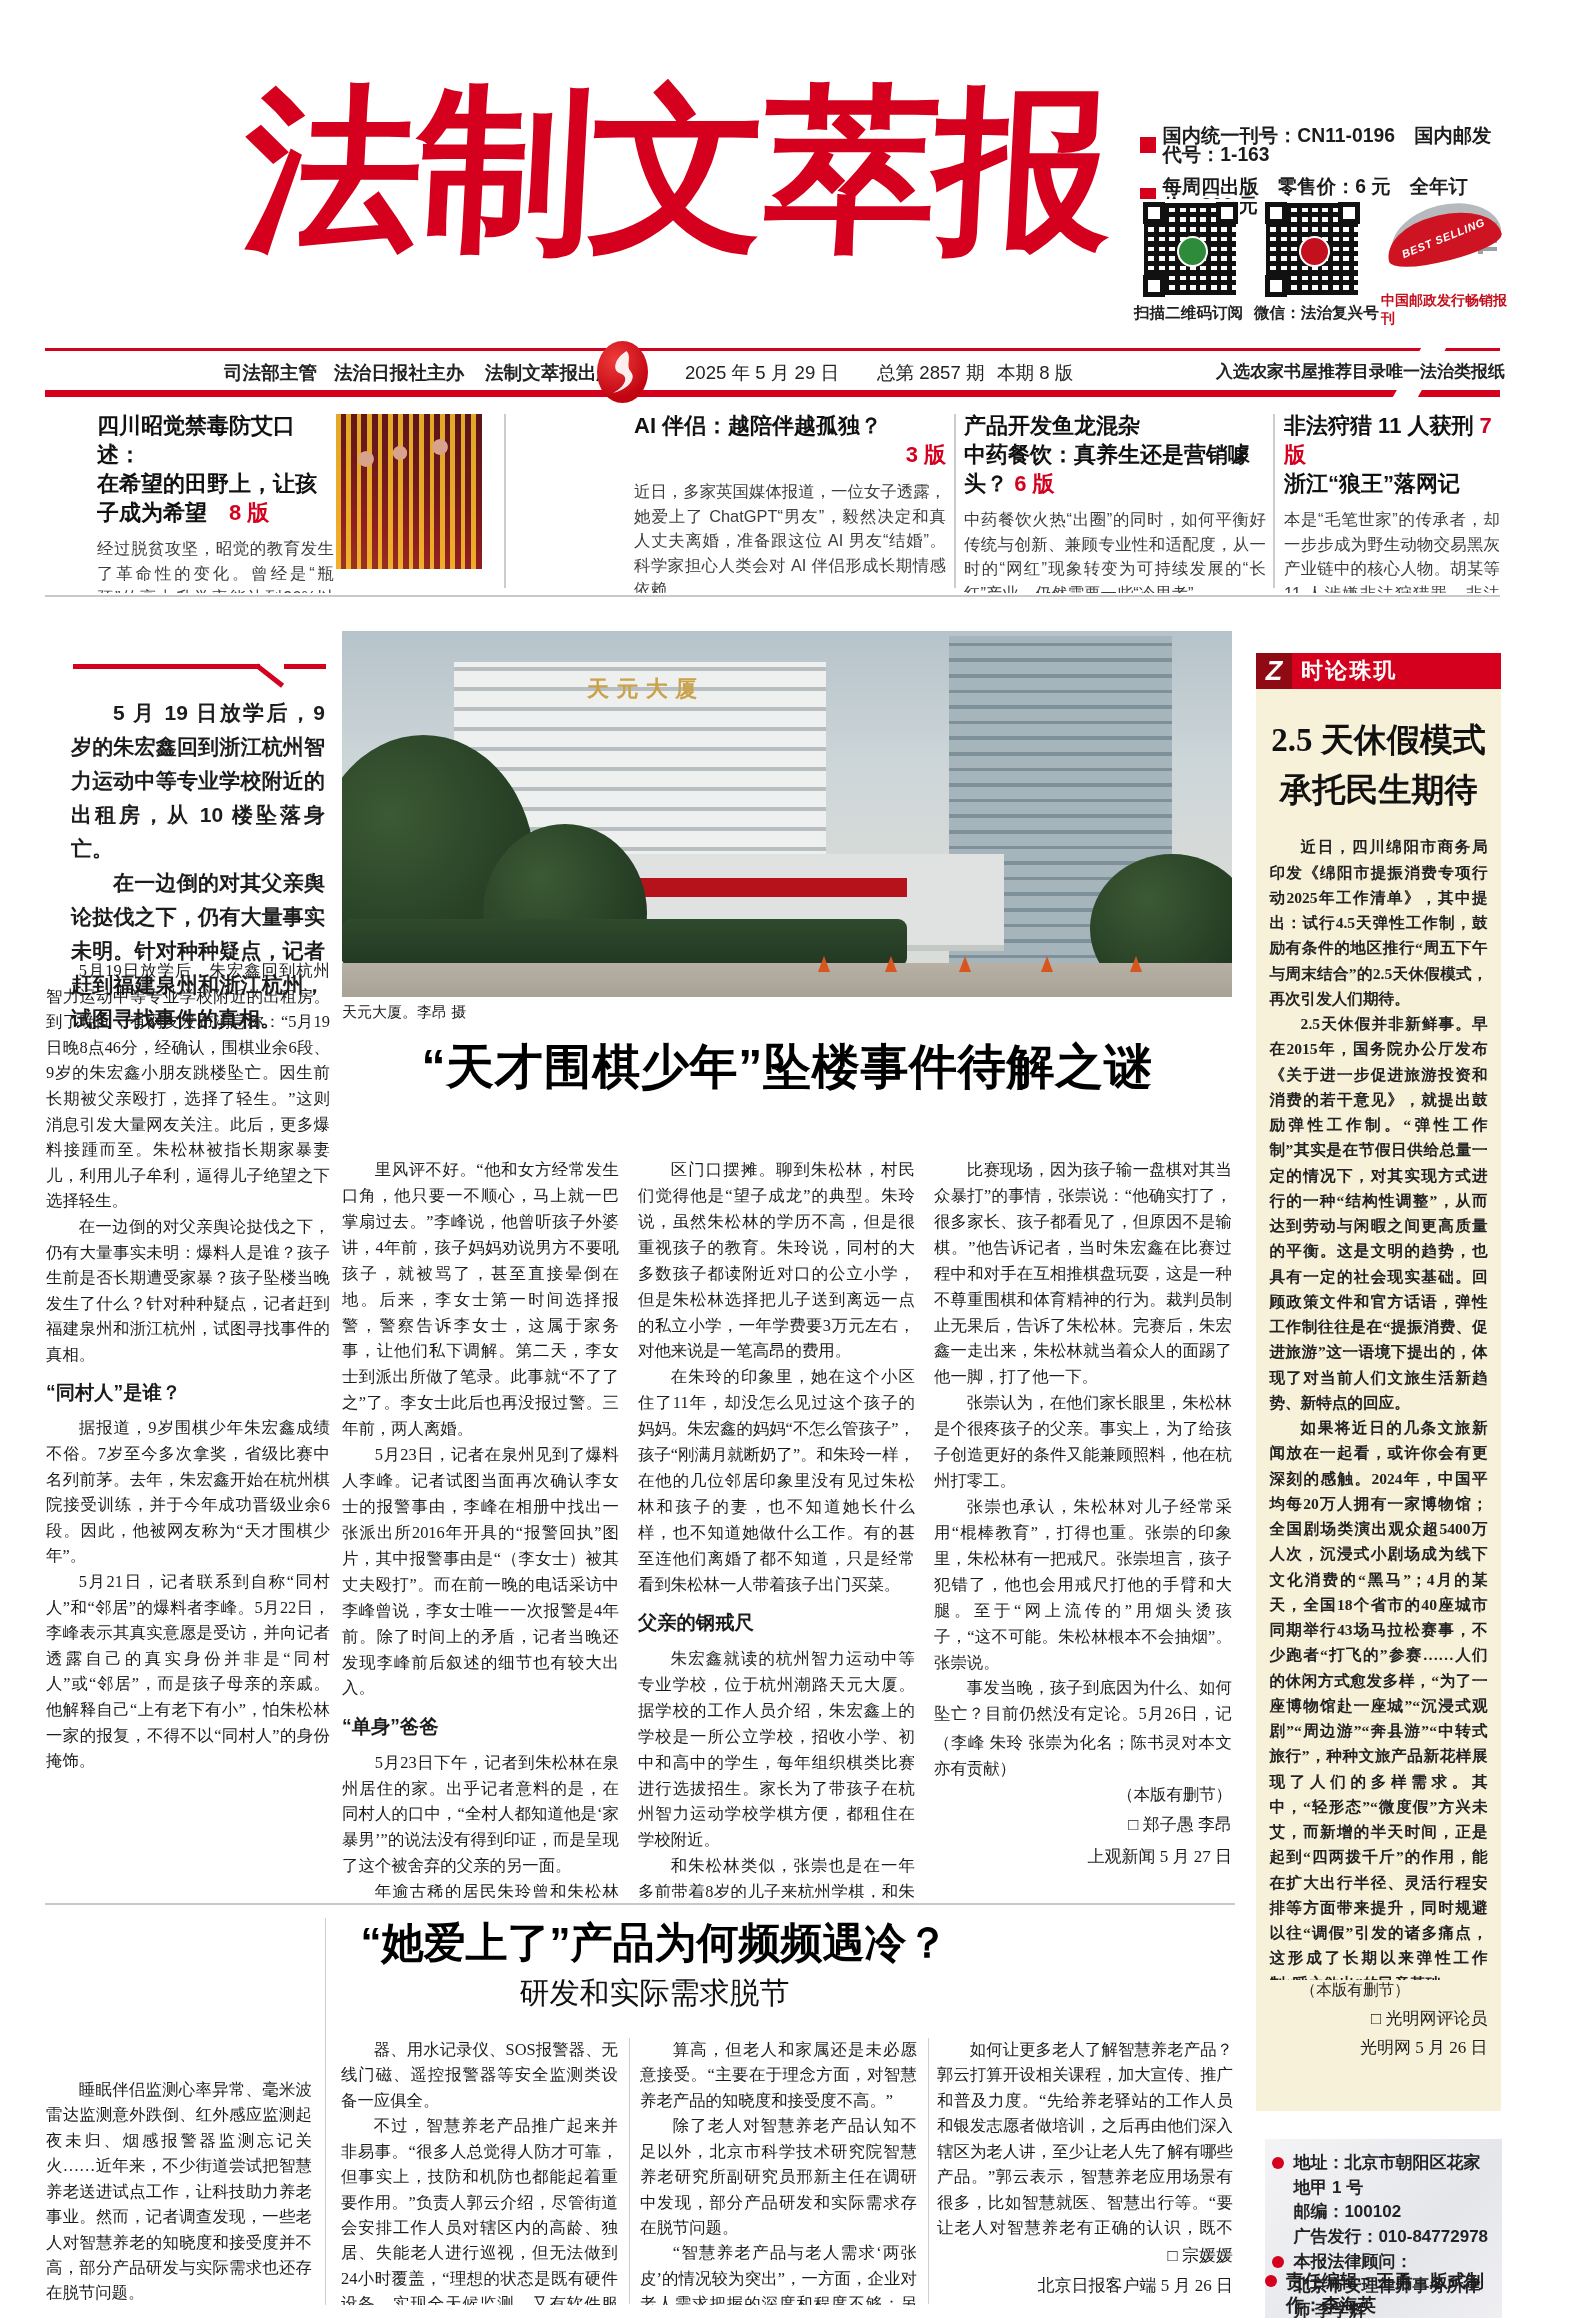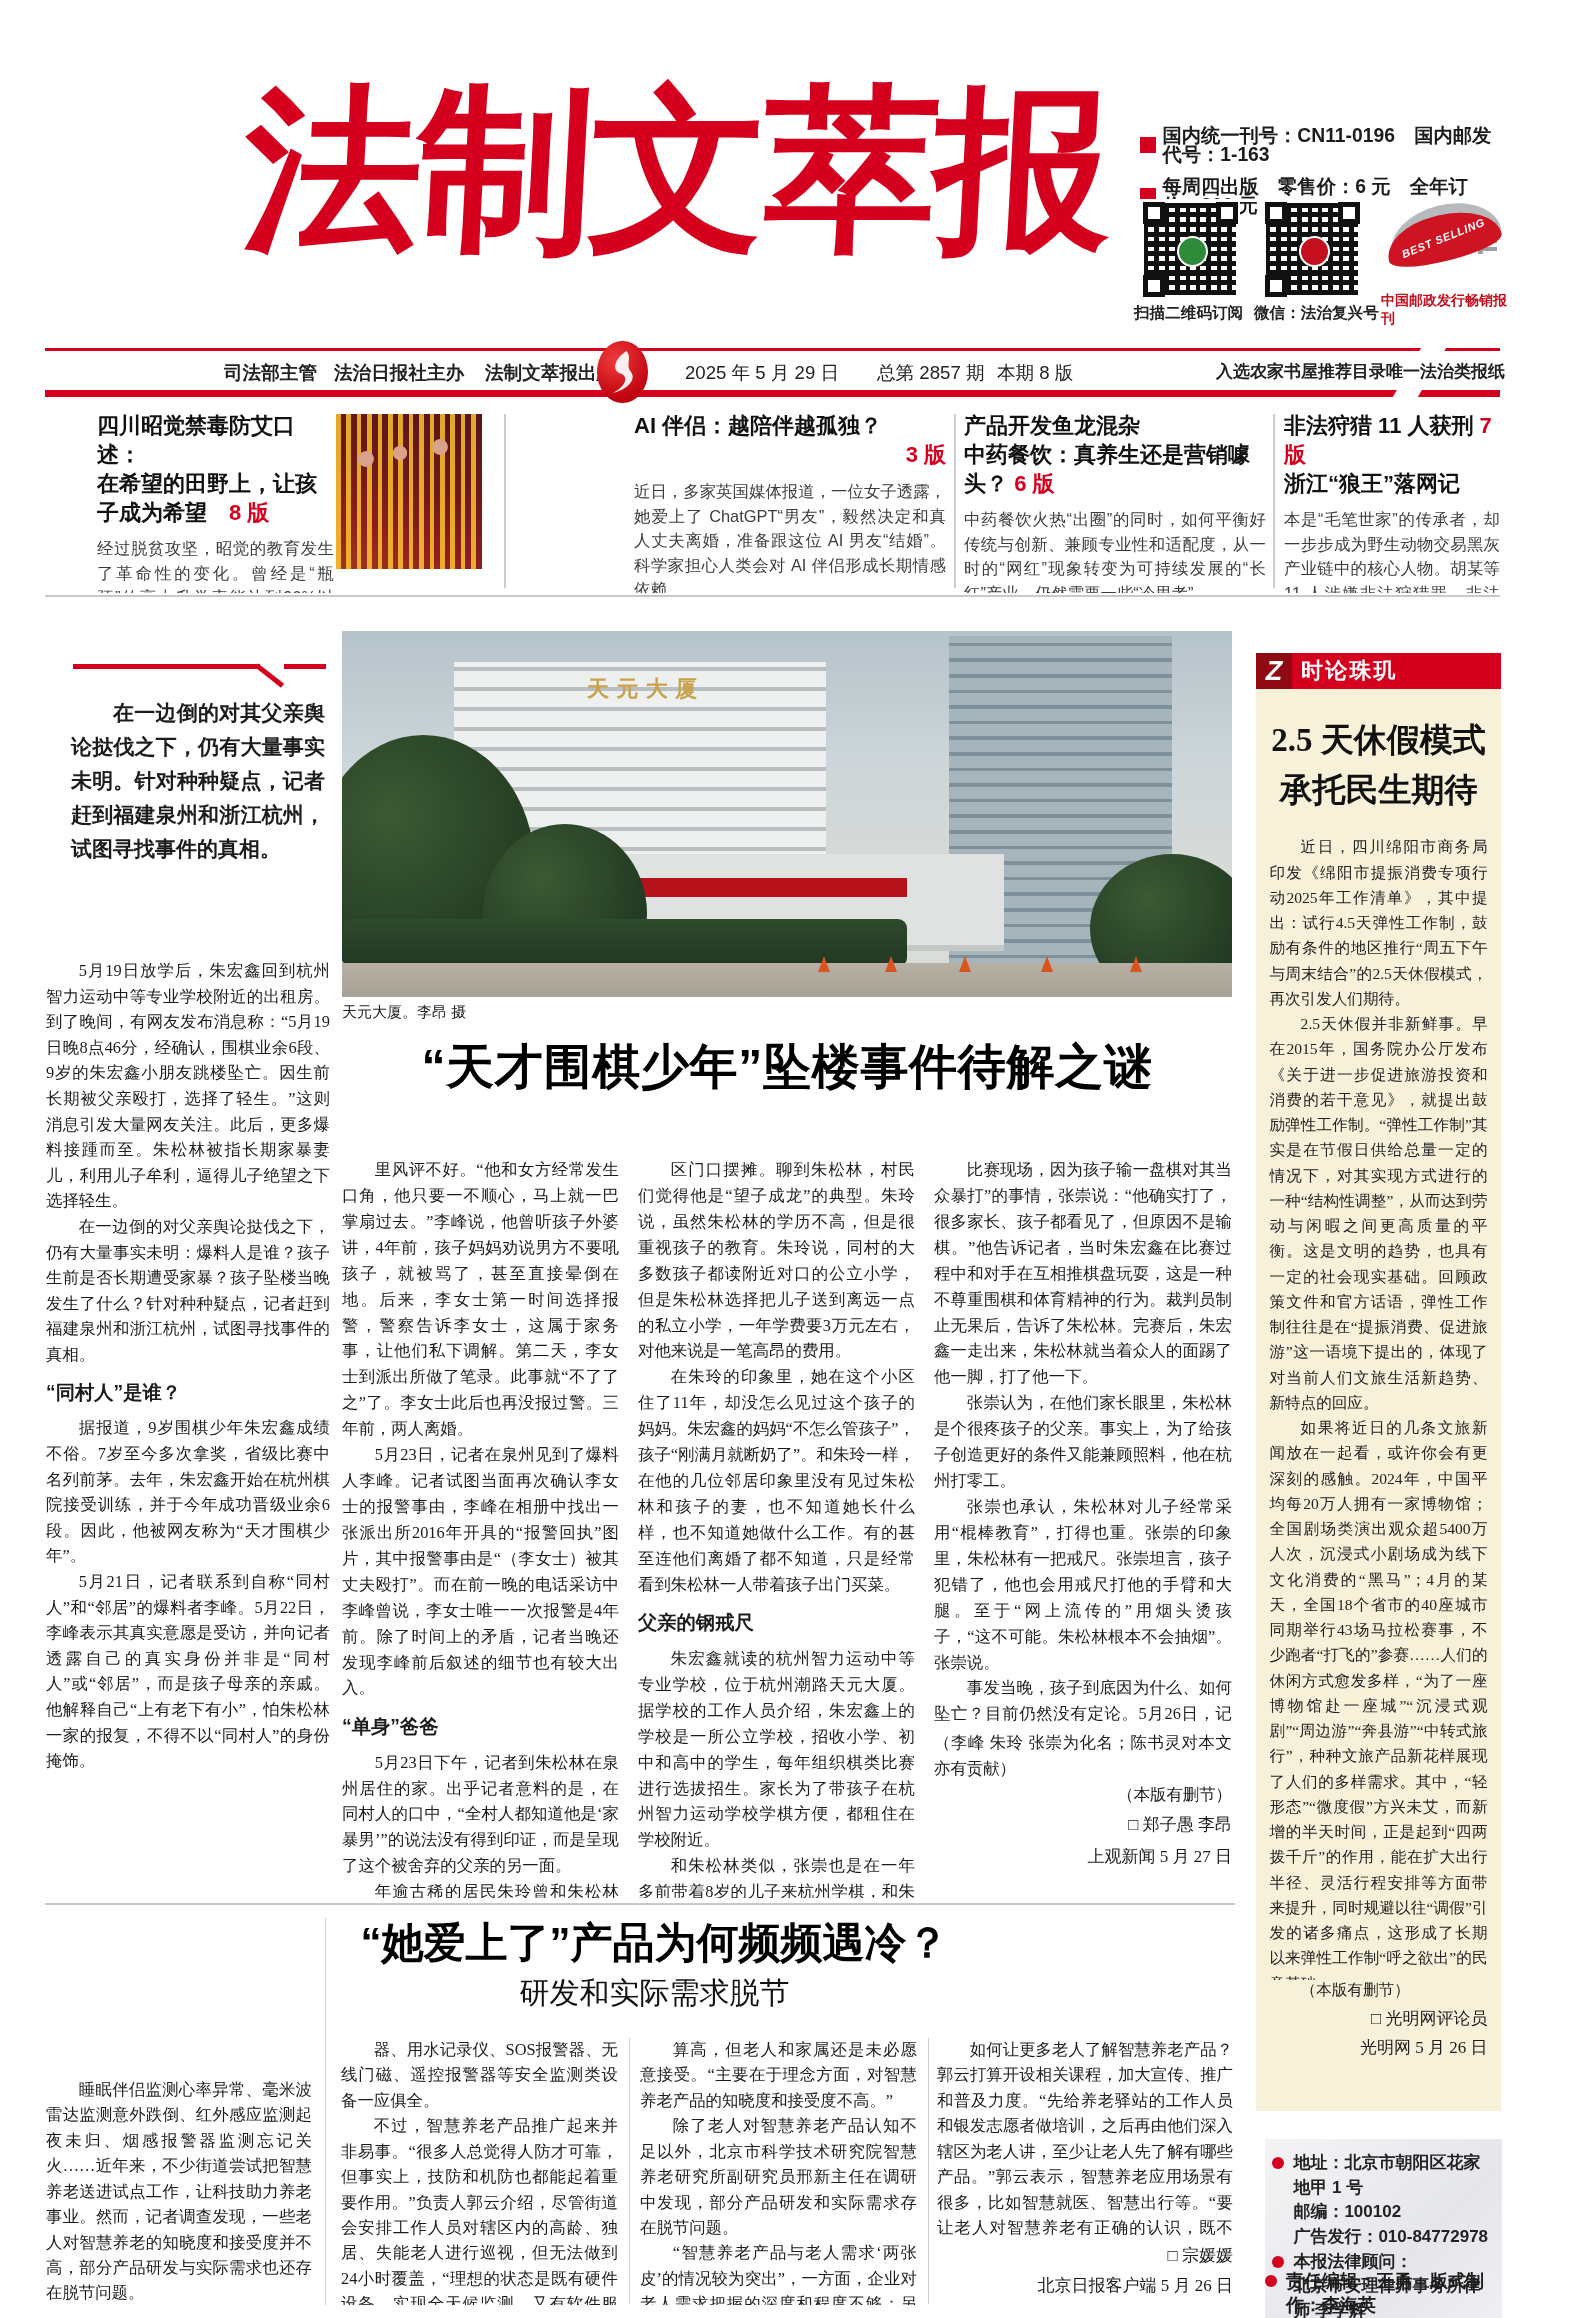--- a/index.html
+++ b/index.html
@@ -104,21 +104,21 @@
   
   .op-head{left:1256px;top:653px;width:245px;height:36px;background:#d5001e;display:flex;align-items:center;}
   .op-head .zbox{width:36px;height:36px;background:#8f0a12;color:#fff;font-weight:900;font-size:27px;
      display:flex;align-items:center;justify-content:center;font-style:italic;}
   .op-head .lbl{color:#fff;font-weight:bold;font-size:22px;margin-left:9px;letter-spacing:2.2px;}
   .op-panel{left:1256px;top:689px;width:245px;height:1422px;background:#f8f1da;box-sizing:border-box;
      padding:27px 13.4px 0;}
   .op-title{font-family:"Liberation Serif",serif;font-weight:900;font-size:33px;line-height:1.5;
      text-align:center;color:#111;margin-bottom:19.3px;}
   .op-body{height:1146px;overflow:hidden;font-family:"Liberation Serif",serif;font-size:15.6px;
-     line-height:1.62;text-align:justify;color:#222;}
+     line-height:1.62;text-align:justify;color:#222;font-weight:bold;}
   .op-note{font-family:"Liberation Serif",serif;font-size:15.6px;text-indent:2em;}
   .op-byline{font-family:"Liberation Serif",serif;font-size:17px;text-align:right;margin-top:6px;}
   
   .contact{left:1265px;top:2139px;width:237px;box-sizing:border-box;padding:12px 7.4px 10.4px;
      background:linear-gradient(135deg,#f4f4f6,#e5e6ea 60%,#f0f0f3);font-size:17px;font-weight:bold;
      line-height:1.45;color:#222;}
   .c-line{position:relative;padding-left:21px;}
   .c-line.bullet:before{content:"";position:absolute;left:0;top:6px;width:12px;height:12px;
      border-radius:50%;background:#d5001e;}
   .editor{left:1265px;top:2269px;width:245px;font-size:18px;font-weight:bold;position:relative;
@@ -216,20 +216,21 @@
   </div>
 
   <div class="abs hdiv" style="top:595px"></div>
 
   <div class="abs bracket" style="left:46px;top:664px;width:284px;height:19.3px">
     <div class="b1"></div>
       <div class="b2"></div>
       <div class="b3"></div>
   </div>
   <div class="abs sb-intro paras jc">
+      <p>5 月 19 日放学后，9 岁的朱宏鑫回到浙江杭州智力运动中等专业学校附近的出租房，从 10 楼坠落身亡。</p>
       <p>在一边倒的对其父亲舆论挞伐之下，仍有大量事实未明。针对种种疑点，记者赶到福建泉州和浙江杭州，试图寻找事件的真相。</p>
     </div>
   <div class="abs sb-body">
     <div class="paras jc">
         <p>5月19日放学后，朱宏鑫回到杭州智力运动中等专业学校附近的出租房。到了晚间，有网友发布消息称：“5月19日晚8点46分，经确认，围棋业余6段、9岁的朱宏鑫小朋友跳楼坠亡。因生前长期被父亲殴打，选择了轻生。”这则消息引发大量网友关注。此后，更多爆料接踵而至。朱松林被指长期家暴妻儿，利用儿子牟利，逼得儿子绝望之下选择轻生。</p>
         <p>在一边倒的对父亲舆论挞伐之下，仍有大量事实未明：爆料人是谁？孩子生前是否长期遭受家暴？孩子坠楼当晚发生了什么？针对种种疑点，记者赶到福建泉州和浙江杭州，试图寻找事件的真相。</p>
       </div>
     <div class="subhead">“同村人”是谁？</div>
     <div class="paras jc">
         <p>据报道，9岁围棋少年朱宏鑫成绩不俗。7岁至今多次拿奖，省级比赛中名列前茅。去年，朱宏鑫开始在杭州棋院接受训练，并于今年成功晋级业余6段。因此，他被网友称为“天才围棋少年”。</p>

